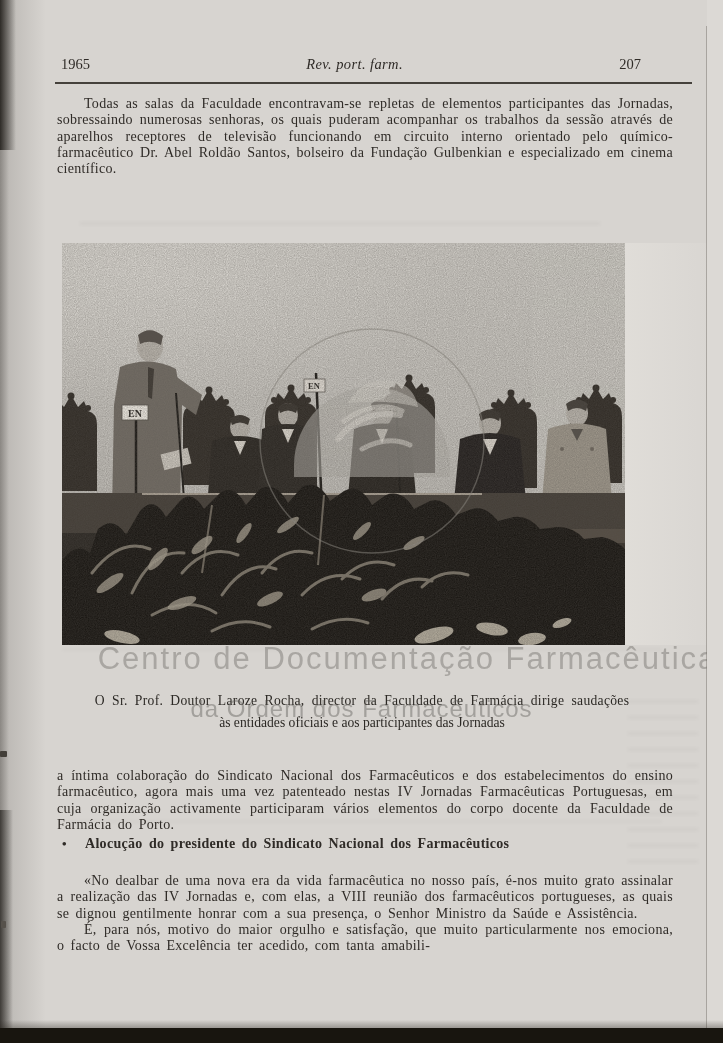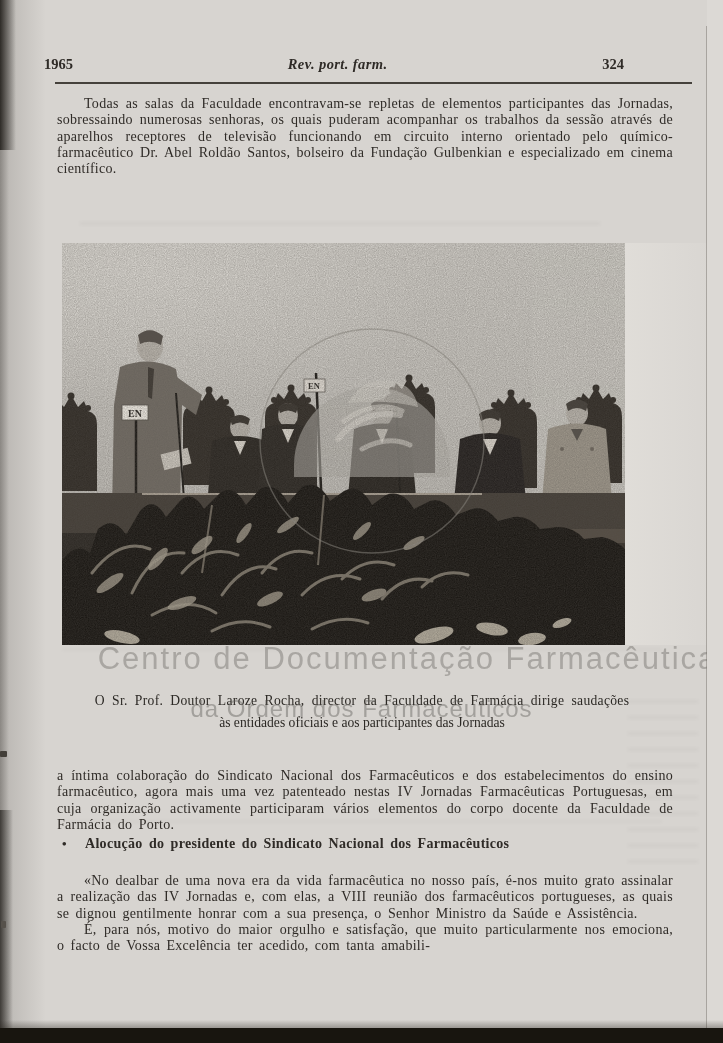--- a/index.html
+++ b/index.html
@@ -21,22 +21,22 @@
   .right-edge-line{position:absolute;left:706px;top:26px;width:1px;height:1002px;background:rgba(110,106,100,.45);}
   .margin-mark-a{position:absolute;left:0;top:751px;width:7px;height:6px;background:#433f39;border-radius:1px;}
   .margin-mark-b{position:absolute;left:1px;top:921px;width:5px;height:7px;background:#56514b;border-radius:1px;}
   .bleed{position:absolute;filter:blur(1.5px);opacity:.5;
         background:repeating-linear-gradient(180deg,rgba(88,84,78,.10) 0 3px,rgba(88,84,78,0) 3px 16px);}
   .bleed.b1{left:80px;top:222px;width:520px;height:16px;}
   .bleed.b2{left:628px;top:700px;width:70px;height:170px;}
   .bleed.b3{left:62px;top:648px;width:600px;height:14px;opacity:.35;}
   .bleed.b4{left:62px;top:820px;width:600px;height:14px;opacity:.35;}
   
-  .header{position:absolute;top:56px;left:44px;width:580px;display:flex;
-        justify-content:space-between;align-items:baseline;font-size:14.5px;font-weight:bold;}
+  .header{position:absolute;top:56px;left:61px;width:580px;display:flex;
+        justify-content:space-between;align-items:baseline;font-size:14.5px;}
   .journal{font-style:italic;letter-spacing:.4px;}
   .header-rule{position:absolute;top:82px;left:55px;width:637px;height:2px;background:#45413b;}
   
   .tb{position:absolute;left:57px;width:616px;font-size:14px;line-height:16.3px;
         text-align:justify;letter-spacing:.3px;word-spacing:2.5px;}
   .tb p{margin:0;text-indent:27px;}
   .tb p.no-indent{text-indent:0;}
   .block1{top:96px;}
   .block2{top:768px;}
   .block3{top:873px;}
@@ -57,21 +57,21 @@
   .wm2{top:695px;font-size:24px;letter-spacing:1px;color:rgba(96,93,88,.44);}
 </style>
 </head>
 <body>
 
 <div class="page">
 
   <div class="header">
     <span>1965</span>
     <span class="journal">Rev. port. farm.</span>
-    <span>324</span>
+    <span>207</span>
   </div>
   <div class="header-rule"></div>
 
   <div class="tb block1">
     <p>Todas as salas da Faculdade encontravam-se repletas de elementos participantes das Jornadas, sobressaindo numerosas senhoras, os quais puderam acompanhar os trabalhos da sessão através de aparelhos receptores de televisão funcionando em circuito interno orientado pelo químico-farmacêutico Dr. Abel Roldão Santos, bolseiro da Fundação Gulbenkian e especializado em cinema científico.</p>
   </div>
 
   <svg class="photo" viewBox="0 0 563 402" xmlns="http://www.w3.org/2000/svg">
     <defs>
       <linearGradient id="wall" x1="0" y1="0" x2="0" y2="1">

